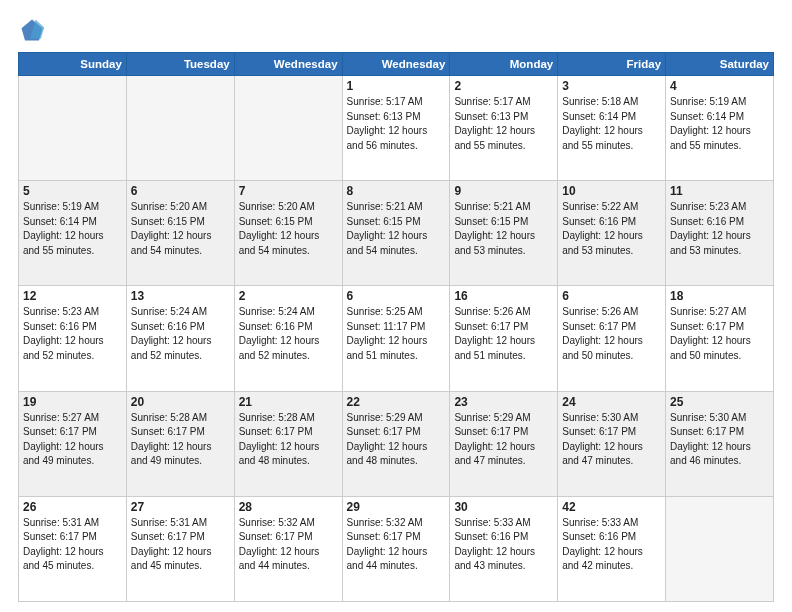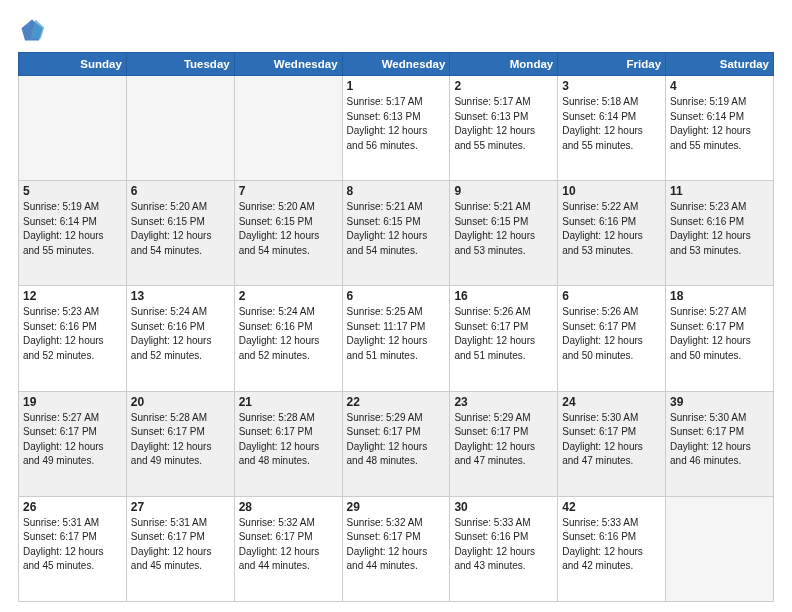--- a/index.html
+++ b/index.html
@@ -303,21 +303,21 @@
 and 47 minutes.</div>
           </td>
           <td>
             <span class="day-num">24</span>
             <div class="cell-info">Sunrise: 5:30 AM
 Sunset: 6:17 PM
 Daylight: 12 hours
 and 47 minutes.</div>
           </td>
           <td>
-            <span class="day-num">39</span>
+            <span class="day-num">25</span>
             <div class="cell-info">Sunrise: 5:30 AM
 Sunset: 6:17 PM
 Daylight: 12 hours
 and 46 minutes.</div>
           </td>
         </tr>
         <tr>
           <td>
             <span class="day-num">26</span>
             <div class="cell-info">Sunrise: 5:31 AM

